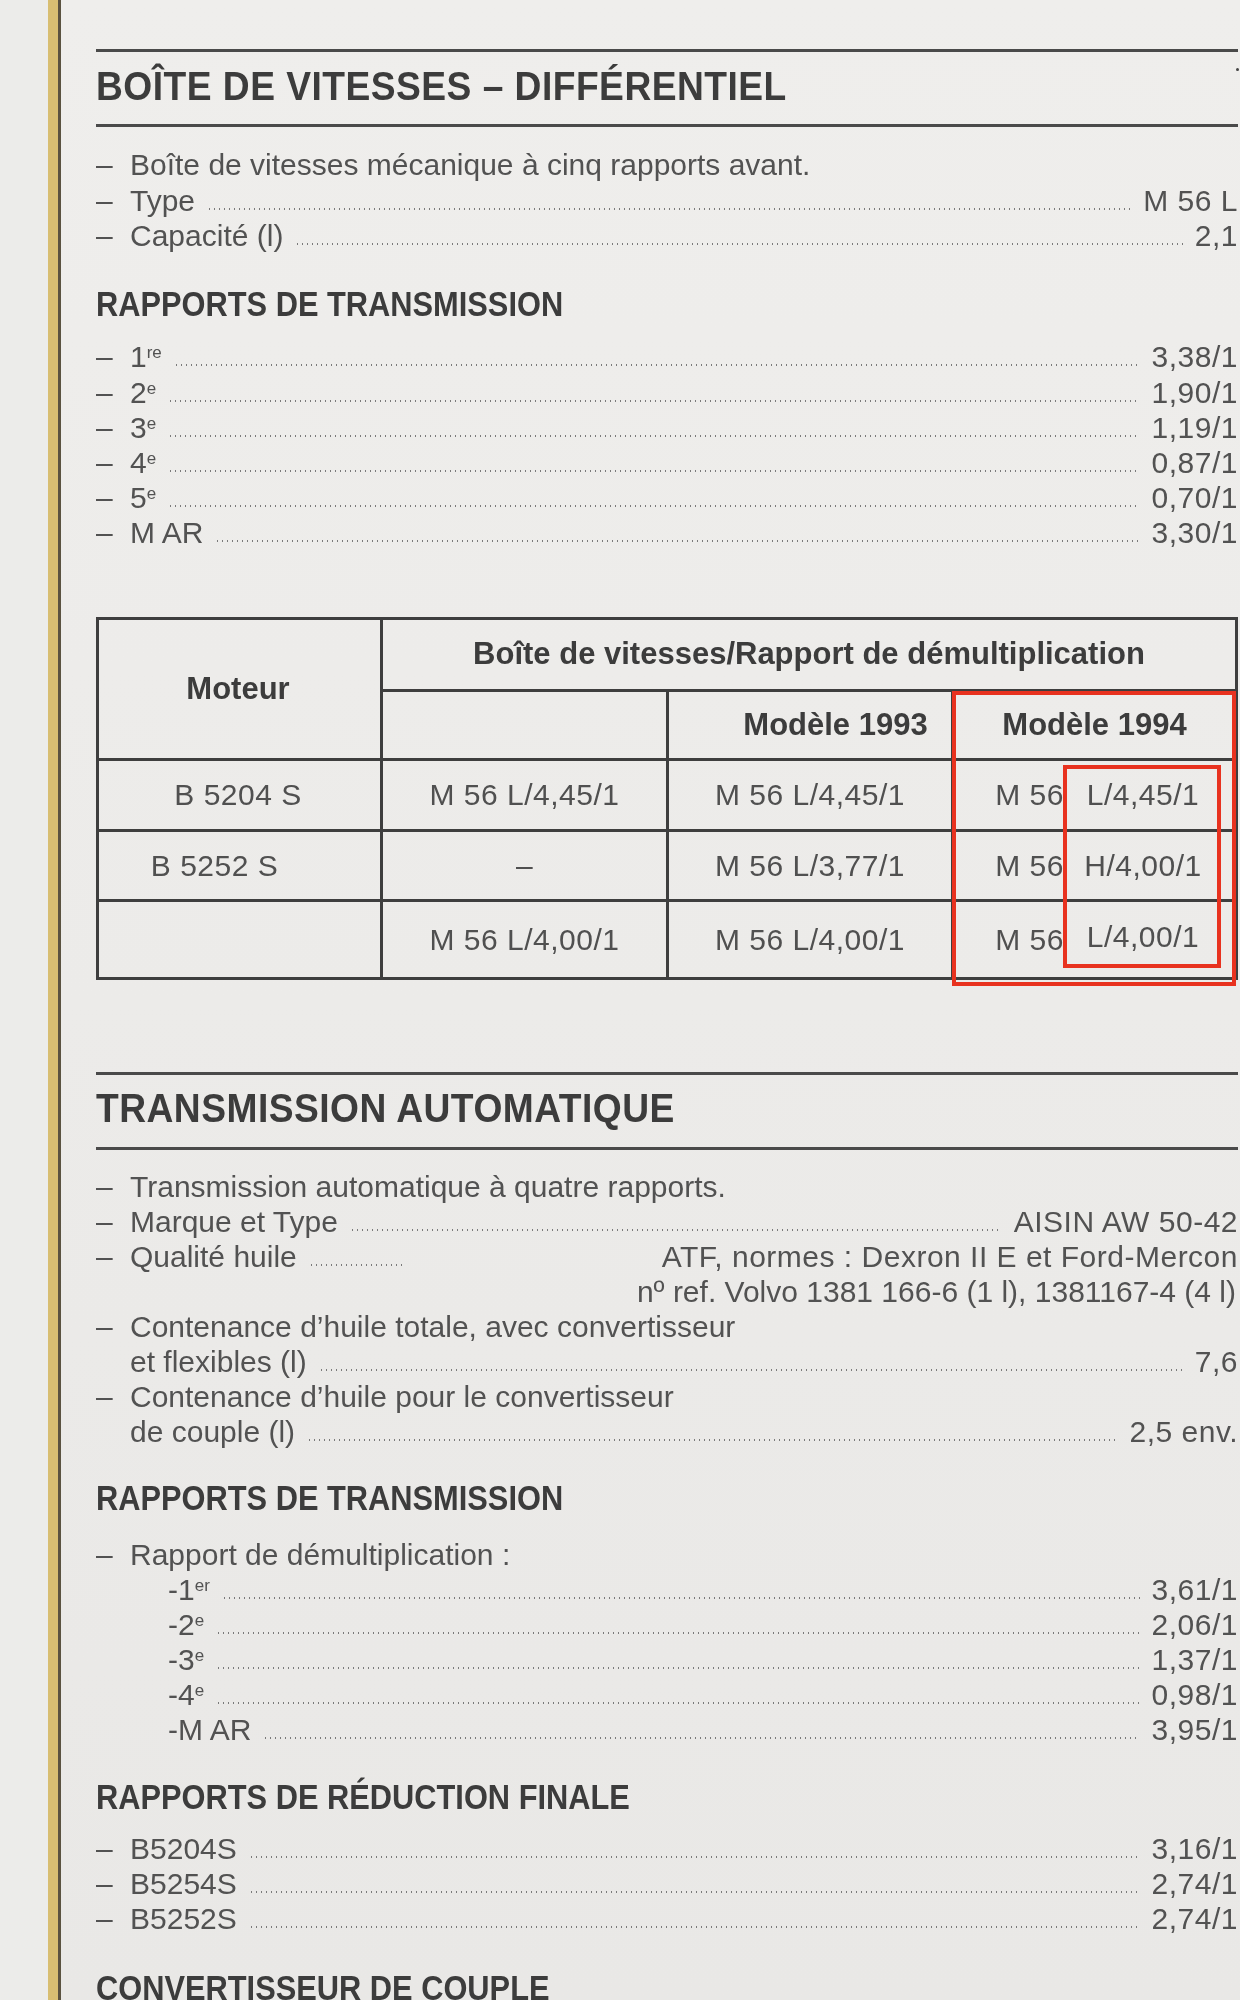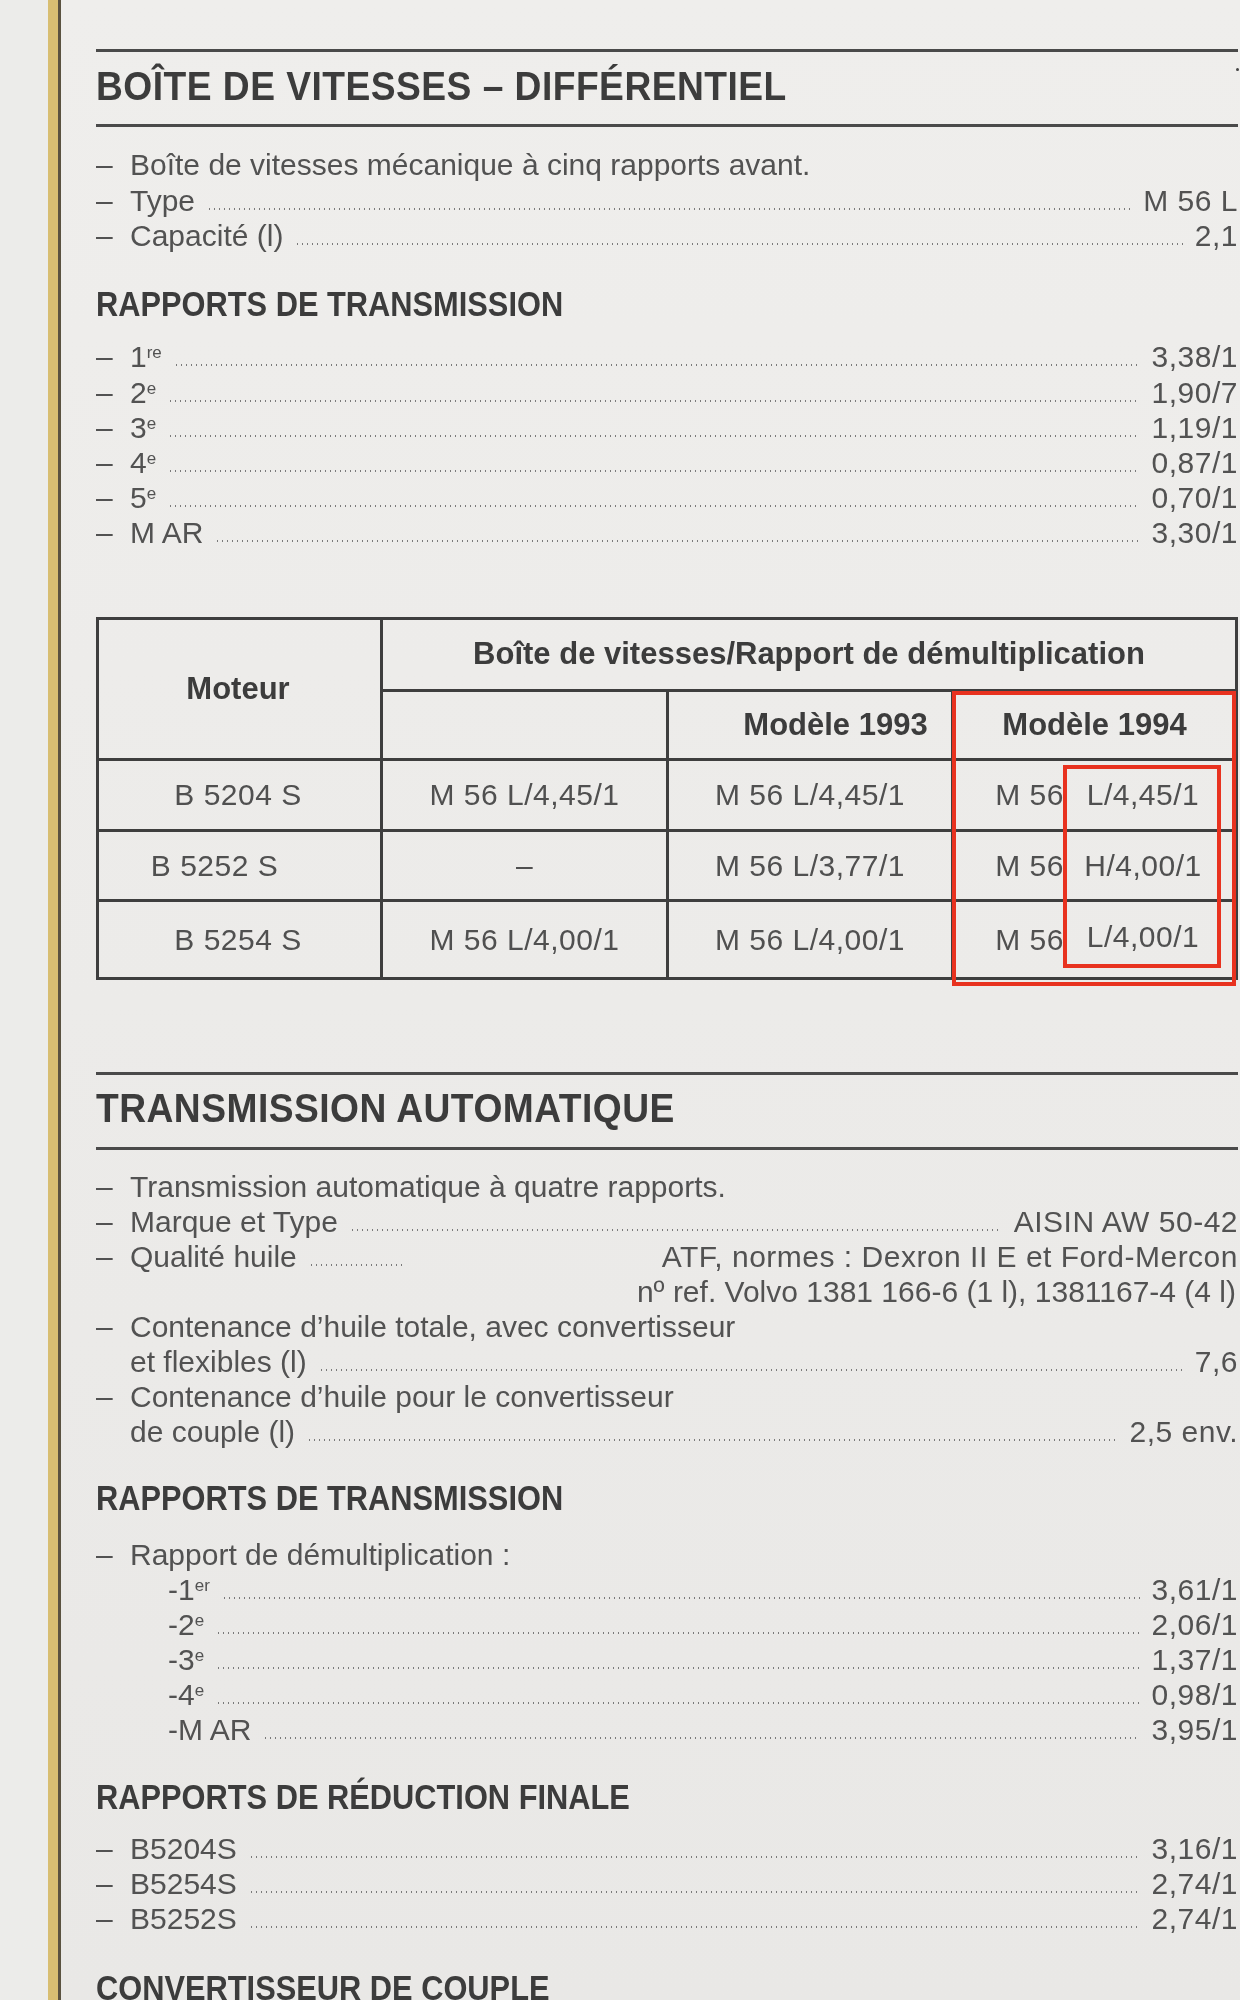--- a/index.html
+++ b/index.html
@@ -92,21 +92,21 @@
   <div class="line" style="top:340px">
     <span class="dash">–</span>
     <span class="label"><span>1</span><sup>re</sup></span>
     <span class="dots"></span>
     <span class="value">3,38/1</span>
   </div>
   <div class="line" style="top:376px">
     <span class="dash">–</span>
     <span class="label"><span>2</span><sup>e</sup></span>
     <span class="dots"></span>
-    <span class="value">1,90/7</span>
+    <span class="value">1,90/1</span>
   </div>
   <div class="line" style="top:411px">
     <span class="dash">–</span>
     <span class="label"><span>3</span><sup>e</sup></span>
     <span class="dots"></span>
     <span class="value">1,19/1</span>
   </div>
   <div class="line" style="top:446px">
     <span class="dash">–</span>
     <span class="label"><span>4</span><sup>e</sup></span>
@@ -152,21 +152,20 @@
     <div class="tcell" style="left:573px;top:144px;width:282px;height:68px">M 56 L/4,45/1</div>
     <div class="tcell" style="left:858px;top:144px;width:110px;height:68px;justify-content:flex-end;padding-right:4px">M 56</div>
     <div class="tcell" style="left:972px;top:144px;width:150px;height:68px">L/4,45/1</div>
 
     <div class="tcell" style="left:0;top:215px;width:237px;height:67px">B 5252 S</div>
     <div class="tcell" style="left:287px;top:215px;width:283px;height:67px">–</div>
     <div class="tcell" style="left:573px;top:215px;width:282px;height:67px">M 56 L/3,77/1</div>
     <div class="tcell" style="left:858px;top:215px;width:110px;height:67px;justify-content:flex-end;padding-right:4px">M 56</div>
     <div class="tcell" style="left:972px;top:215px;width:150px;height:67px">H/4,00/1</div>
 
-    <div class="tcell" style="left:0;top:285px;width:284px;height:75px">B 5254 S</div>
     <div class="tcell" style="left:287px;top:285px;width:283px;height:75px">M 56 L/4,00/1</div>
     <div class="tcell" style="left:573px;top:285px;width:282px;height:75px">M 56 L/4,00/1</div>
     <div class="tcell" style="left:858px;top:285px;width:110px;height:75px;justify-content:flex-end;padding-right:4px">M 56</div>
     <div class="tcell" style="left:972px;top:282px;width:150px;height:75px">L/4,00/1</div>
   </div>
 
   <div class="redbox" style="left:904px;top:691px;width:284px;height:295px"></div>
   <div class="redbox" style="left:1015px;top:765px;width:158px;height:203px"></div>
 
   <div class="rule" style="top:1072px"></div>

